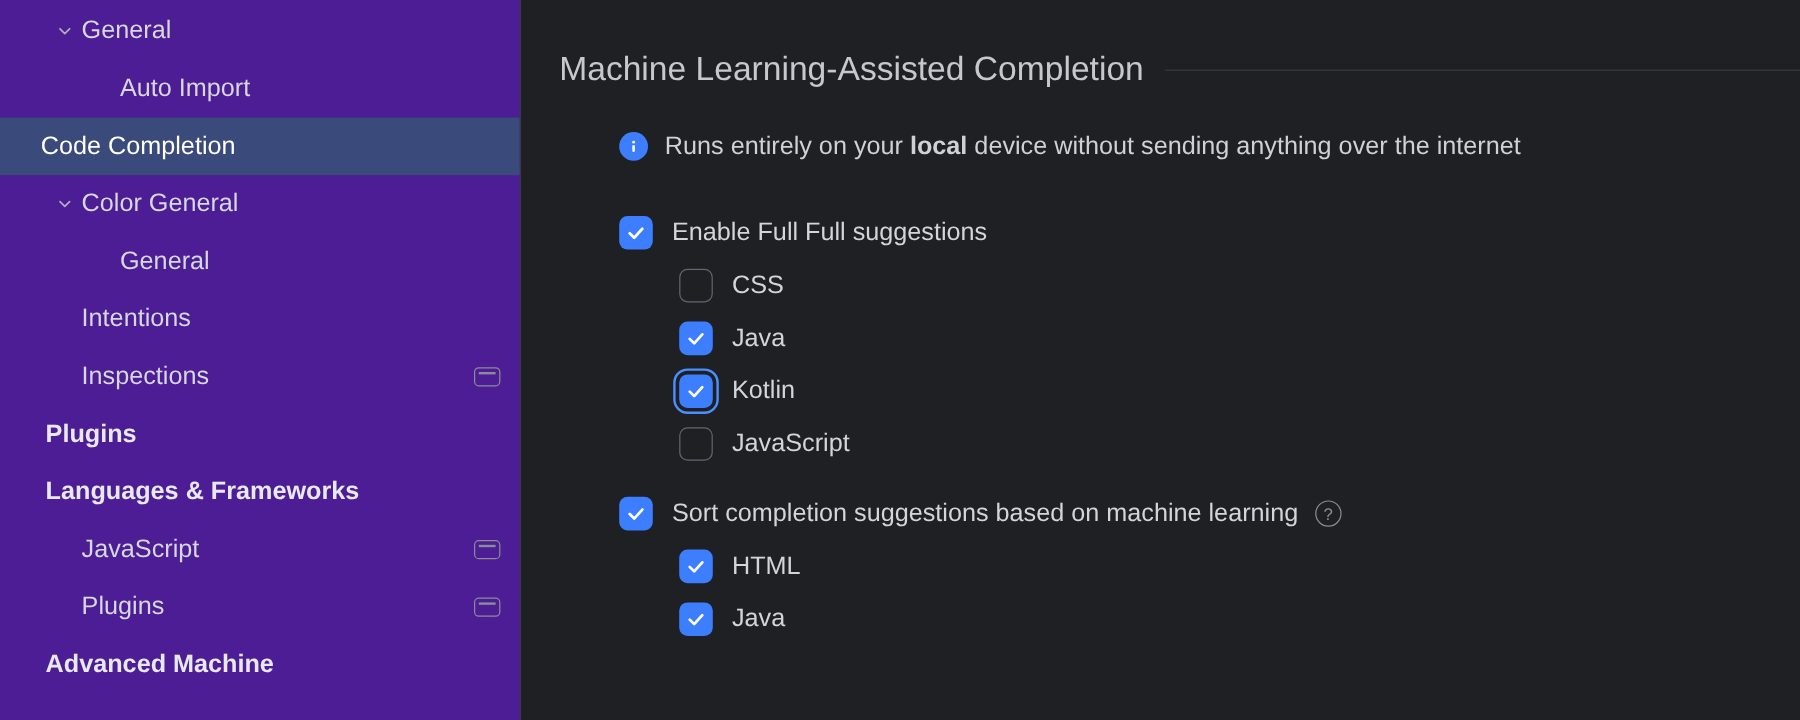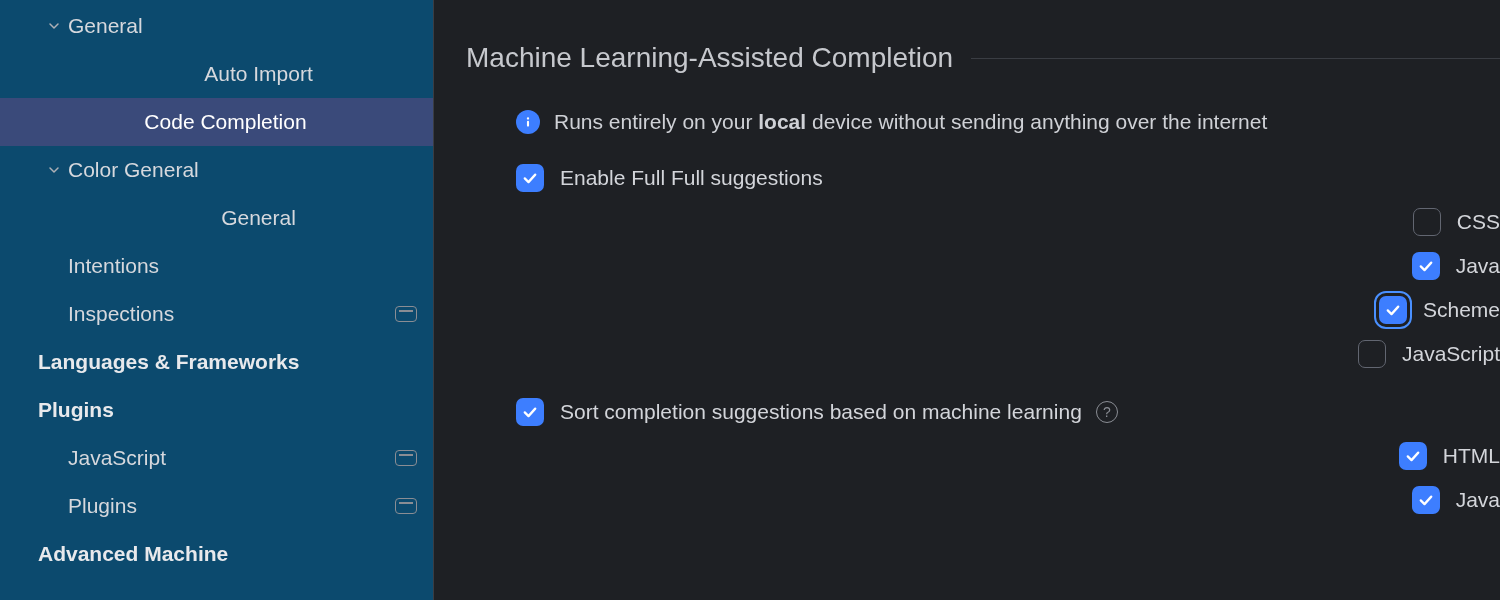--- a/index.html
+++ b/index.html
@@ -8,21 +8,21 @@
     height: 600px;
     background: #1e2024;
     color: #d0d2d7;
     font-family: -apple-system, BlinkMacSystemFont, "Segoe UI", sans-serif;
     font-size: 20px;
     overflow: hidden;
   }
   .app { display: flex; height: 100%; }
   .sidebar {
     width: 434px;
-    background: #0c4a6e;
+    background: #4c1d95;
     border-right: 1px solid #3a3d43;
     padding-top: 2px;
   }
   .tree-row {
     display: flex;
     align-items: center;
     height: 48px;
     padding-right: 16px;
     cursor: default;
     color: #d6d8dd;
@@ -45,60 +45,60 @@
     border-radius: 4px;
     position: relative;
   }
   .tree-row .badge::before {
     content:"";
     position:absolute; left:3px; right:3px; top:3px;
     height:1.5px; background:#8a8d94;
   }
   .indent-0 { padding-left: 14px; }
   .indent-1 { padding-left: 44px; }
-  .indent-2 { padding-left: 76px; text-align: center; }
+  .indent-2 { padding-left: 76px; }
 
   .main { flex: 1; padding: 0 0 0 32px; }
   .section-header {
     display:flex; align-items:center;
     margin-top: 42px;
     margin-bottom: 36px;
   }
   .section-header .title {
     color: #c6c8cd;
     font-size: 28px;
     font-weight: 400;
     margin-right: 18px;
   }
   .section-header .rule { flex:1; height:1px; background:#3a3d43; }
 
   .info-row {
     display:flex; align-items:center;
     padding-left: 50px;
-    margin-bottom: 30px;
+    margin-bottom: 46px;
     font-size: 21px;
     color:#cfd1d6;
   }
   .info-icon {
     width:24px; height:24px; border-radius:50%;
     background:#3d7eff;
     display:inline-flex; align-items:center; justify-content:center;
     margin-right: 14px;
     flex-shrink:0;
   }
   .info-icon svg { width:14px; height:14px; }
 
   .check-row {
     display:flex; align-items:center;
     padding-left: 50px;
     margin-bottom: 16px;
     font-size: 21px;
     color:#d3d5da;
   }
-  .check-row.sub { padding-left: 100px; justify-content: flex-end; }
+  .check-row.sub { padding-left: 100px; }
   .checkbox {
     width:28px; height:28px;
     border-radius:7px;
     margin-right: 16px;
     display:inline-flex; align-items:center; justify-content:center;
     flex-shrink:0;
   }
   .checkbox.unchecked { border:1.5px solid #626671; background:transparent; }
   .checkbox.checked { background:#3d7eff; }
   .checkbox.checked.focused { outline:2px solid #4a90ff; outline-offset:3px; }
@@ -148,25 +148,25 @@
         <span class="chev"></span>
         <span class="label">Intentions</span>
       </div>
       <div class="tree-row indent-1">
         <span class="chev"></span>
         <span class="label">Inspections</span>
         <span class="badge"></span>
       </div>
       <div class="tree-row indent-0 bold">
         <span class="chev"></span>
+        <span class="label">Plugins</span>
+      </div>
+      <div class="tree-row indent-0 bold">
+        <span class="chev"></span>
         <span class="label">Languages &amp; Frameworks</span>
-      </div>
-      <div class="tree-row indent-0 bold">
-        <span class="chev"></span>
-        <span class="label">Plugins</span>
       </div>
       <div class="tree-row indent-1">
         <span class="chev"></span>
         <span class="label">JavaScript</span>
         <span class="badge"></span>
       </div>
       <div class="tree-row indent-1">
         <span class="chev"></span>
         <span class="label">Plugins</span>
         <span class="badge"></span>
@@ -217,21 +217,21 @@
             </svg>
           </span>
           <span>Java</span>
         </div>
         <div class="check-row sub">
           <span class="checkbox checked focused">
             <svg viewBox="0 0 24 24">
               <path d="M5 12.5 L10 17.5 L19 7.5" stroke="#fff" stroke-width="3" fill="none" stroke-linecap="round" stroke-linejoin="round"></path>
             </svg>
           </span>
-          <span>Scheme</span>
+          <span>Kotlin</span>
         </div>
         <div class="check-row sub">
           <span class="checkbox unchecked"></span>
           <span>JavaScript</span>
         </div>
       </div>
 
     <div class="check-row" style="margin-top:30px;">
       <span class="checkbox checked">
         <svg viewBox="0 0 24 24">

